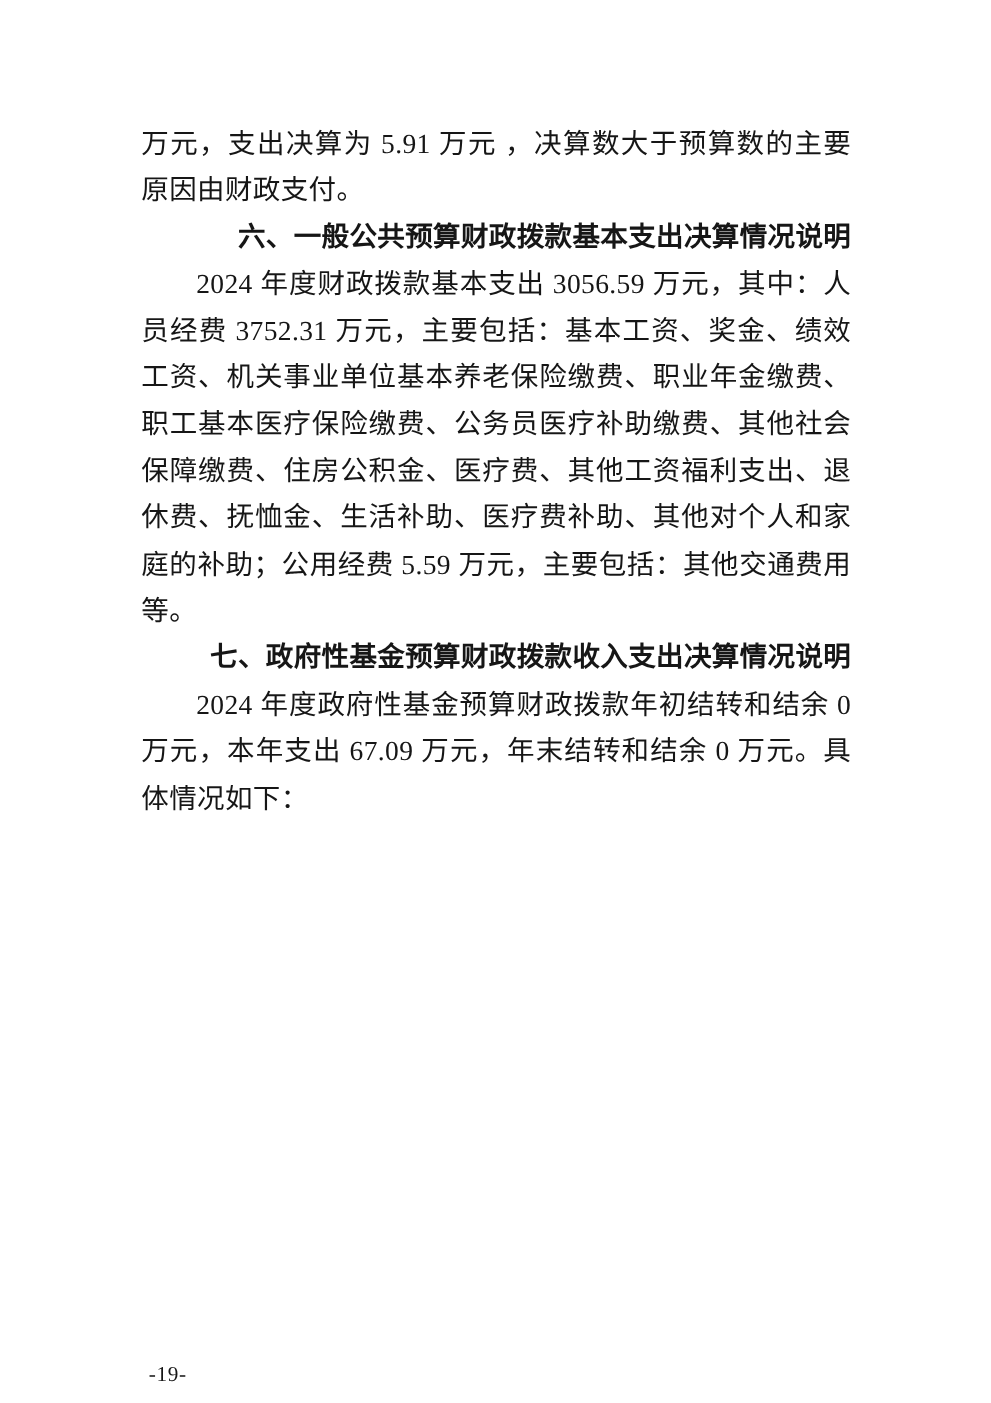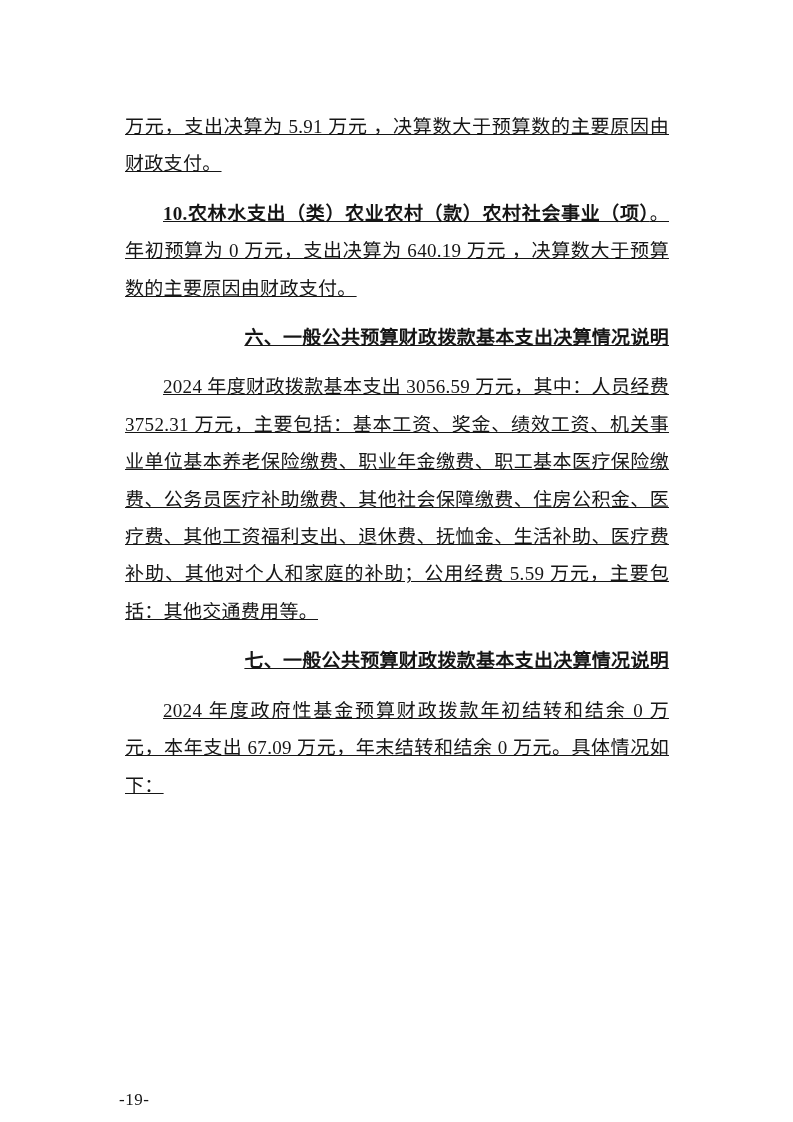--- a/index.html
+++ b/index.html
@@ -16,29 +16,28 @@
     font-family: "Liberation Serif", "DejaVu Serif", serif;
     color: #161616;
   }
   .doc {
     position: absolute;
     left: 113px;
     top: 96px;
     width: 568px;
   }
   .para {
-    margin: 12px;
+    margin: 0;
     padding: 0;
-    font-size: 19px;
+    font-size: 22px;
     line-height: 37.4px;
     text-align: justify;
     font-family: "Liberation Serif", "DejaVu Serif", serif;
     font-weight: 400;
     letter-spacing: 0.3px;
-    text-decoration: underline;
   }
   .para.indent {
     text-indent: 2em;
   }
   .para.heading {
     font-family: "Liberation Sans", "DejaVu Sans", sans-serif;
     font-weight: 700;
     text-align: right;
   }
   .run { font-weight: inherit; }
@@ -52,20 +51,19 @@
     color: #161616;
     letter-spacing: 0.5px;
   }
 </style>
 </head>
 <body>
 
 <div class="page">
   <div class="doc">
       <p class="para"><span class="run">万元，支出决算为 5.91 万元 ，决算数大于预算数的主要原因由财政支付。</span></p>
-      <p class="para indent"><span class="run bold">10.农林水支出（类）农业农村（款）农村社会事业（项）</span><span class="run">。年初预算为 0 万元，支出决算为 640.19 万元 ，决算数大于预算数的主要原因由财政支付。</span></p>
       <p class="para indent heading"><span class="run bold">六、一般公共预算财政拨款基本支出决算情况说明</span></p>
       <p class="para indent"><span class="run">2024 年度财政拨款基本支出 3056.59 万元，其中：人员经费 3752.31 万元，主要包括：基本工资、奖金、绩效工资、机关事业单位基本养老保险缴费、职业年金缴费、职工基本医疗保险缴费、公务员医疗补助缴费、其他社会保障缴费、住房公积金、医疗费、其他工资福利支出、退休费、抚恤金、生活补助、医疗费补助、其他对个人和家庭的补助；公用经费 5.59 万元，主要包括：其他交通费用等。</span></p>
-      <p class="para indent heading"><span class="run bold">七、一般公共预算财政拨款基本支出决算情况说明</span></p>
+      <p class="para indent heading"><span class="run bold">七、政府性基金预算财政拨款收入支出决算情况说明</span></p>
       <p class="para indent"><span class="run">2024 年度政府性基金预算财政拨款年初结转和结余 0 万元，本年支出 67.09 万元，年末结转和结余 0 万元。具体情况如下：</span></p>
     </div>
   <div class="footer-pagenum">-19-</div>
 </div>
 
 </body></html>

